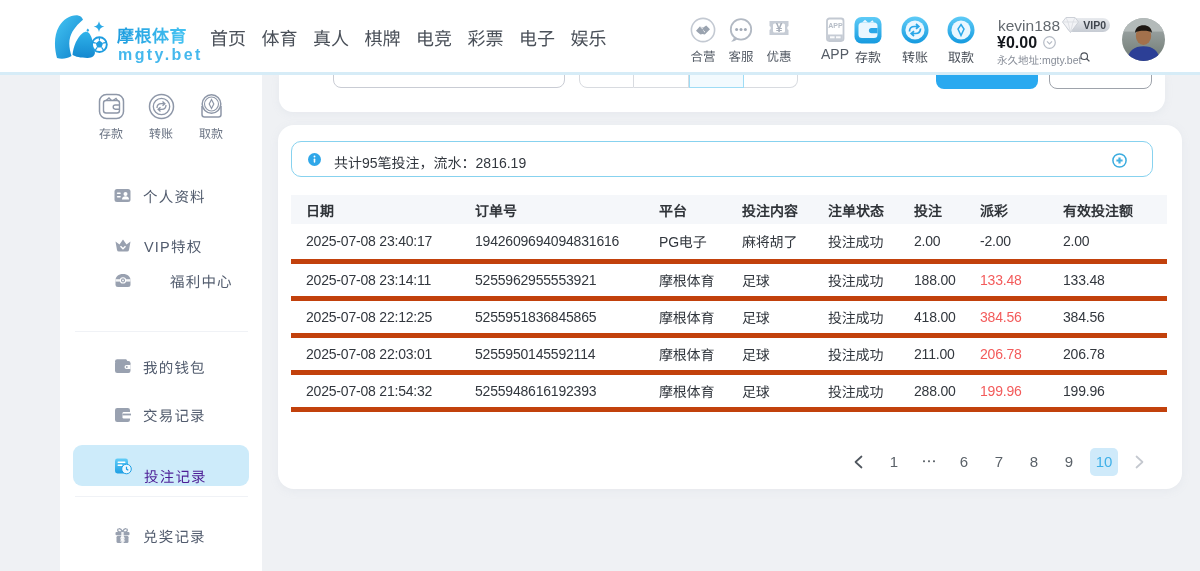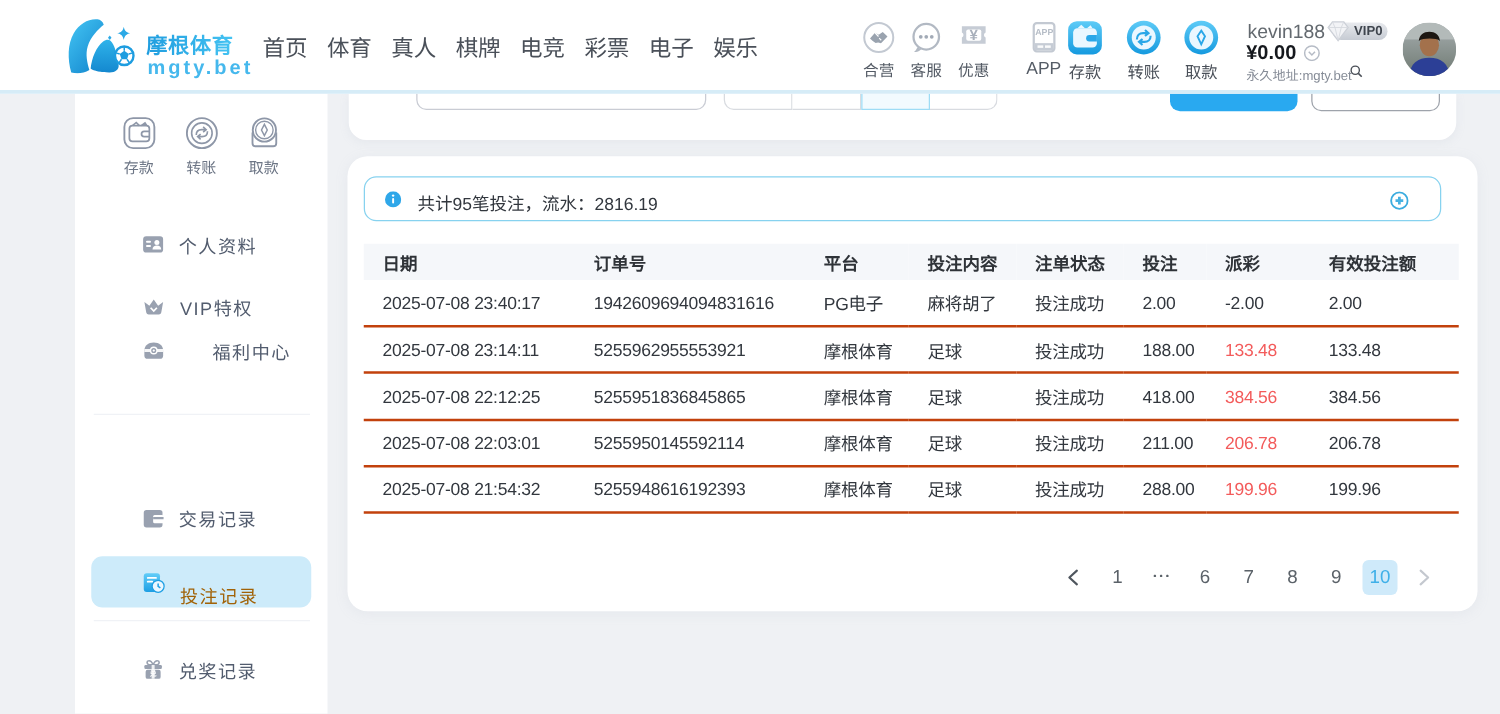--- a/index.html
+++ b/index.html
@@ -28,42 +28,42 @@
   .addr { position:absolute; left:997px; top:51.5px; font-size:10.5px; color:#868c97; }
 
   
   .sidebar { position:absolute; left:60px; top:75px; width:202px; height:496px; background:#fff; }
   .squick { position:absolute; top:18px; width:52px; text-align:center; } .squick svg { display:block; margin:0 auto; }
   .squick .lbl { display:block; margin-top:4px; font-size:12px; color:#6c7585; }
   .menu-item { position:absolute; left:13px; width:176px; height:46px; display:flex; align-items:center; }
   .menu-item svg { margin-left:41px; }
   .menu-item .txt { margin-left:12px; font-size:14.5px; letter-spacing:1.2px; color:#525c6e; }
   .menu-item.sel { background:#cdebfa; border-radius:9px; }
-  .menu-item.sel .txt { color:#a16207;margin-top:20px; }
+  .menu-item.sel .txt { color:#4c1d95;margin-top:20px; }
   .sdiv { position:absolute; left:15px; width:173px; height:1px; background:#f0f2f6; }
 
   
   .formpanel { position:absolute; left:279px; top:75px; width:886px; height:36.5px; background:#fff; border-radius:0 0 14px 14px; box-shadow:0 2px 8px rgba(160,170,190,0.10); z-index:1; }
   .inputbox { position:absolute; left:54px; top:-27px; width:232px; height:40px; border:1px solid #c9ccd4; border-radius:8px; background:#fff; }
   .seg { position:absolute; left:300px; top:-28px; width:219px; height:41px; display:flex; }
   .seg .c { flex:1; border:1px solid #d8dbe0; border-left:none; background:#fff; }
   .seg .c:first-child { border-left:1px solid #d8dbe0; border-radius:8px 0 0 8px; }
   .seg .c:last-child { border-radius:0 8px 8px 0; }
   .seg .c.on { border:1px solid #9edcf5; background:#f2fafe; }
   .btn-blue { position:absolute; left:657px; top:-26px; width:102px; height:40px; background:#29a9f0; border-radius:8px; }
   .btn-white { position:absolute; left:770px; top:-26.5px; width:103px; height:40px; background:#fff; border:1px solid #9ea3ab; border-radius:8px; }
 
   
   .card { position:absolute; left:278px; top:125px; width:904px; height:364px; background:#fff; border-radius:16px; box-shadow:0 2px 10px rgba(160,170,190,0.10); }
   .infobar { position:absolute; left:13px; top:16px; width:862px; height:36px; border:1px solid #87d2ef; border-radius:10px; }
   .infobar .txt { position:absolute; left:42px; top:10px; font-size:14px; color:#32373e; }
 
   table.rec { position:absolute; left:13px; top:70px; width:876px; border-collapse:collapse; table-layout:fixed; }
   table.rec th { height:29px; background:#f5f7fa; font-size:14px; font-weight:bold; color:#2f3338; text-align:left; padding-left:15px; }
-  table.rec td { height:37.2px; letter-spacing:-0.2px; font-size:14px; color:#32373e; text-align:left; padding-left:15px; border-bottom:2px solid #c2410c; }
+  table.rec td { height:37.2px; letter-spacing:-0.2px; font-size:14px; color:#32373e; text-align:left; padding-left:15px; border-bottom:5px solid #c2410c; }
   table.rec td.red { color:#f35b5b; }
 
   .pager { position:absolute; left:13px; top:323px; width:876px; height:28px; padding-right:14px; display:flex; justify-content:flex-end; align-items:center; }
   .pager .pg { width:28px; height:28px; line-height:28px; text-align:center; font-size:15px; color:#5b6269; font-weight:500; margin-left:7px; }
   .pager .pg.act { background:#cfeafa; border-radius:5px; color:#3fb0e8;text-align:center; }
   .pager .arrow { font-size:14px; }
   .pager .next { color:#c4c8cf; }
 </style>
 </head>
 <body>
@@ -256,20 +256,29 @@
   <div class="menu-item" style="top:182px;gap:26px;">
     <svg width="18" height="17" viewBox="0 0 18 17">
       <path d="M1.5 8.5 C1.5 4.5 4.5 2 9 2 C13.5 2 16.5 4.5 16.5 8.5 L16.5 12.5 A2.5 2.5 0 0 1 14 15 L4 15 A2.5 2.5 0 0 1 1.5 12.5 Z" fill="#99a1b0"></path>
       <rect x="1.5" y="7.2" width="15" height="2.4" fill="#fff" opacity="0.9"></rect>
       <circle cx="9" cy="8.4" r="2.6" fill="#99a1b0" stroke="#fff" stroke-width="1.1"></circle>
       <circle cx="9" cy="8.4" r="0.9" fill="#fff"></circle>
       </svg>
     <span class="txt">福利中心</span>
   </div>
   <div class="sdiv" style="top:256px;"></div>
+  <div class="menu-item" style="top:268px;">
+    <svg width="17" height="16" viewBox="0 0 17 16">
+        <path d="M1 3.5 a2.2 2.2 0 0 1 2.2-2.2 h9 l2 3 H1 Z" fill="#99a1b0"></path>
+      <rect x="1" y="3" width="15.5" height="12" rx="2.2" fill="#99a1b0"></rect>
+      <path d="M16.5 7 h-4 a2 2 0 0 0 0 4 h4 Z" fill="#fff"></path>
+        <circle cx="12.8" cy="9" r="0.9" fill="#99a1b0"></circle>
+      </svg>
+    <span class="txt">我的钱包</span>
+  </div>
   <div class="menu-item" style="top:316.5px;">
     <svg width="17" height="16" viewBox="0 0 17 16">
         <rect x="1" y="1" width="15" height="14" rx="2.2" fill="#99a1b0"></rect>
       <rect x="8.5" y="5" width="8.5" height="6.5" rx="1.2" fill="#fff"></rect>
         <rect x="8.5" y="6.6" width="8.5" height="1.8" fill="#99a1b0"></rect>
       </svg>
     <span class="txt">交易记录</span>
   </div>
   <div class="menu-item sel" style="top:370px; height:41px;">
     <svg width="18" height="18" viewBox="0 0 18 18">

